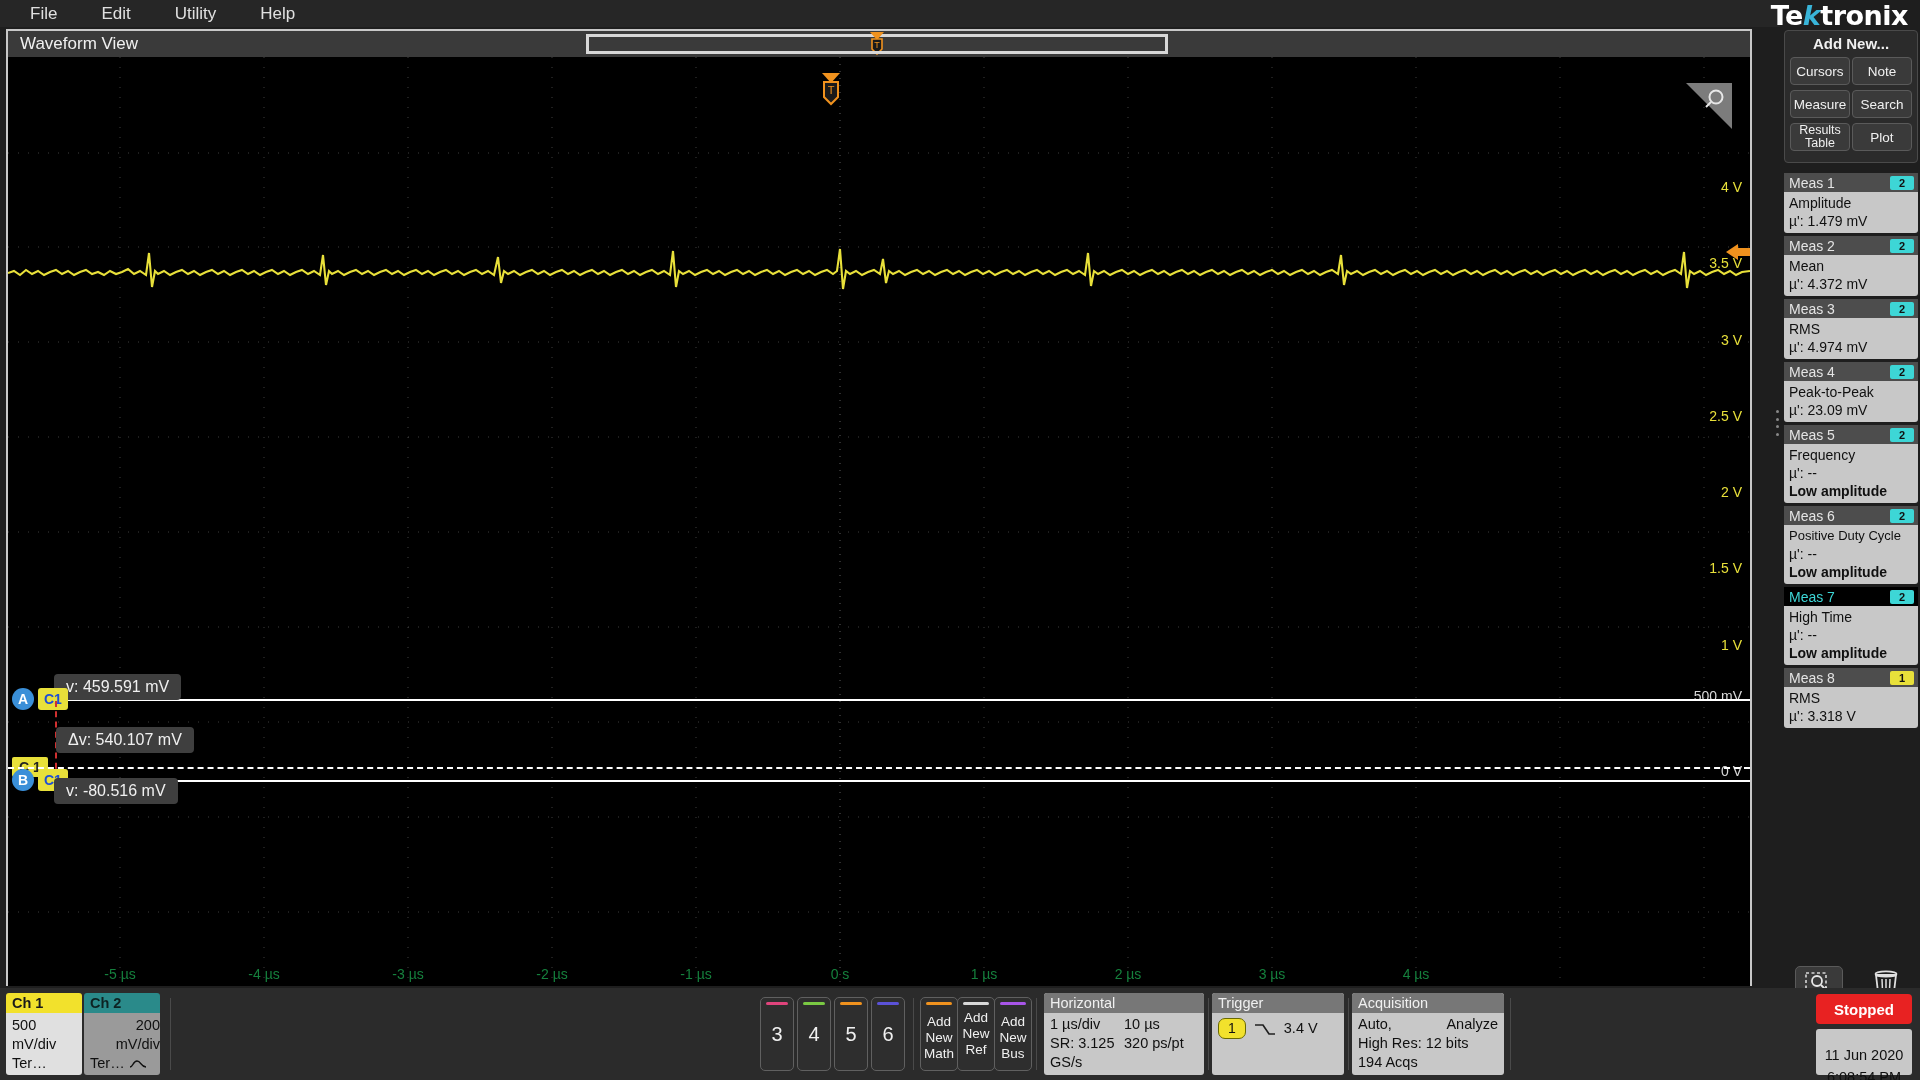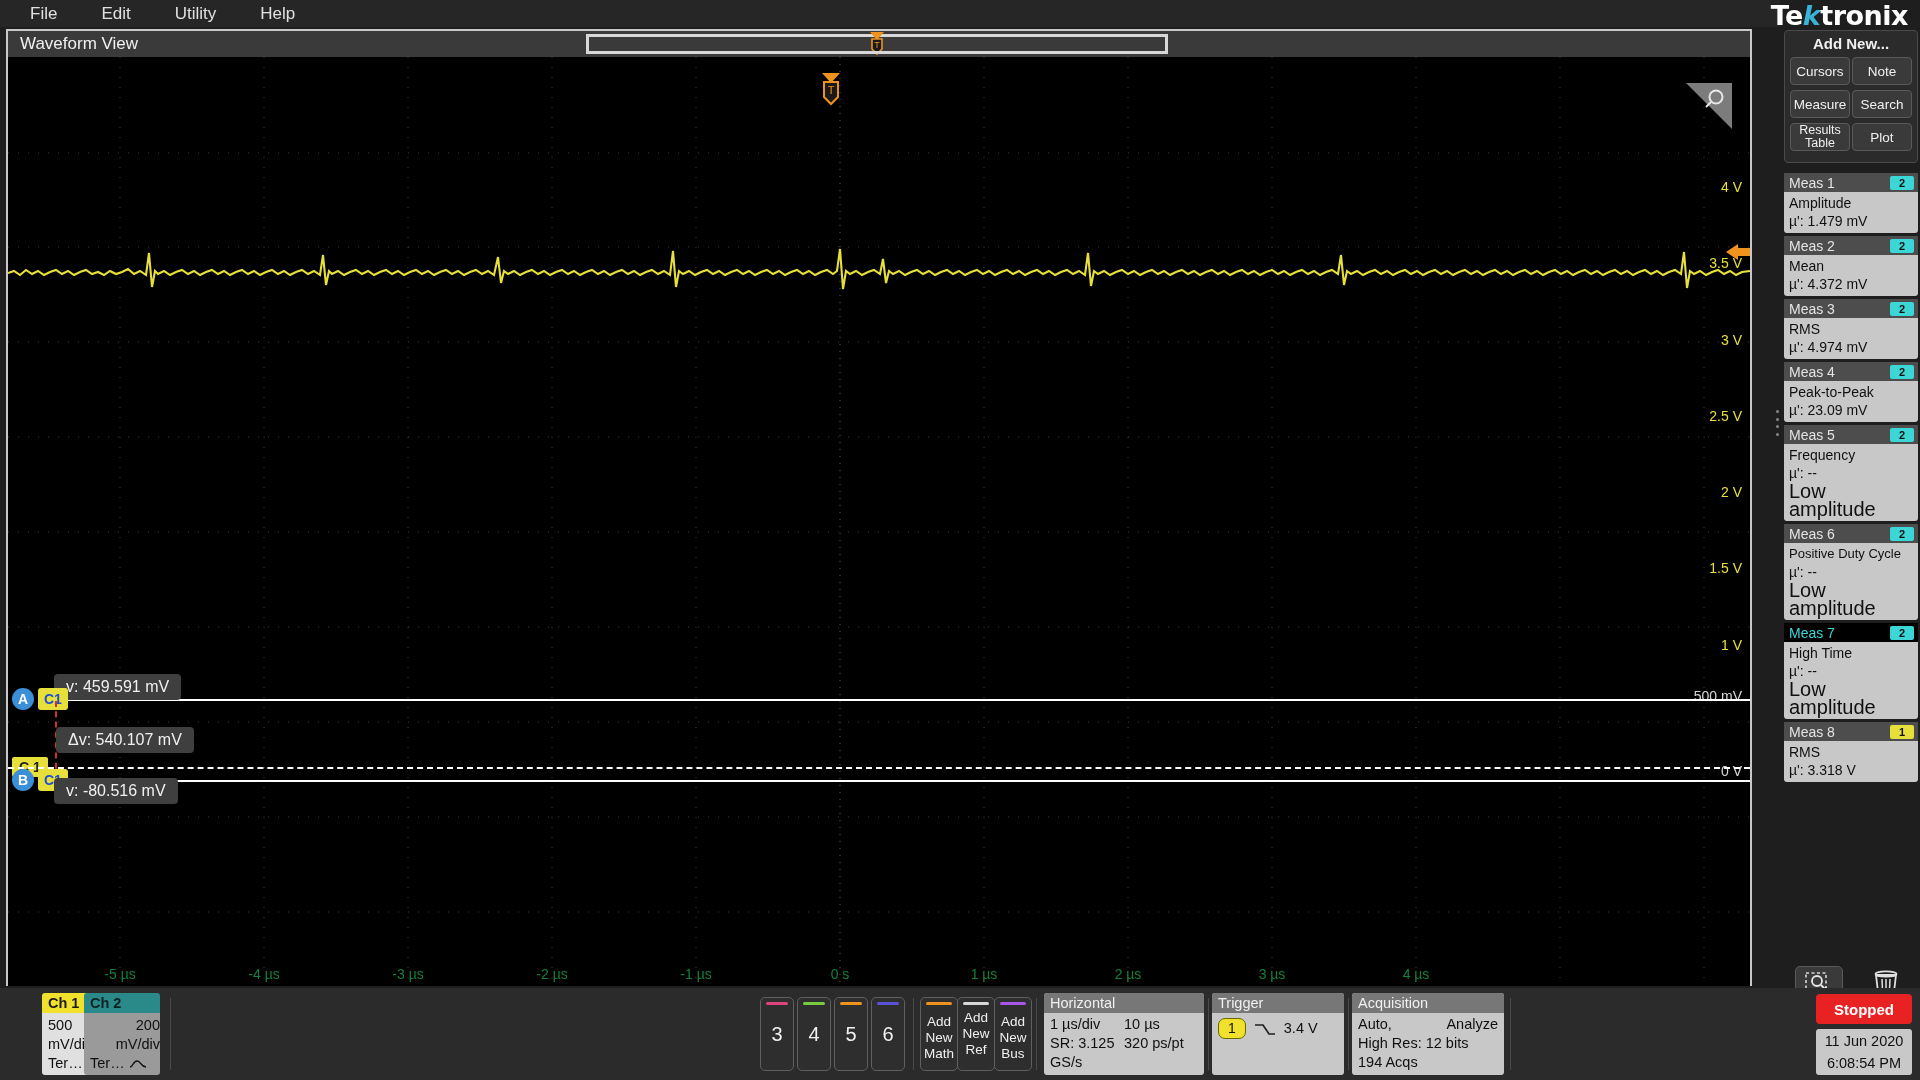--- a/index.html
+++ b/index.html
@@ -167,21 +167,21 @@
   .meas-chip {
     font-size: 11px; font-weight: bold; color: #111;
     padding: 1px 9px; border-radius: 2px; line-height: 12px;
   }
   .meas-body {
     background: #c8c8c8; color: #101010; padding: 2px 5px 3px 5px;
     border-radius: 0 0 3px 3px;
   }
   .meas-name { font-size: 14px; line-height: 18px; white-space: nowrap; }
   .meas-val  { font-size: 14px; line-height: 18px; }
-  .meas-note { font-size: 20px; font-weight: normal; line-height: 18px; }
+  .meas-note { font-size: 14px; font-weight: bold; line-height: 18px; }
 
   
   #side-tools {
     position: absolute; left: 4px; top: 930px; width: 134px; height: 46px;
     display: flex; align-items: center; justify-content: space-around;
   }
   #zoom-tool-btn {
     width: 48px; height: 34px; background: #3a3a3a; border: 1px solid #5a5a5a;
     border-radius: 5px; display: flex; align-items: center; justify-content: center;
     cursor: pointer;
@@ -252,21 +252,21 @@
   
   #status-btn {
     position: absolute; right: 8px; top: 6px; width: 96px; height: 30px;
     background: #e82222; border-radius: 4px; color: #fff;
     font-size: 15px; font-weight: bold;
     display: flex; align-items: center; justify-content: center; cursor: pointer;
   }
   #clock-box {
     position: absolute; right: 8px; top: 41px; width: 96px; height: 46px;
     background: #c8c8c8; border-radius: 3px; color: #101010;
-    font-size: 14.5px; line-height: 22px; text-align: center; padding-top: 1px;
+    font-size: 14.5px; line-height: 22px; text-align: center; padding-top: 15px;
   }
   .divider-v { position: absolute; top: 10px; width: 1px; height: 72px; background: #4a4a4a; }
 </style>
 </head>
 <body>
 
 <div id="menubar">
   <div class="menu-item">File</div>
   <div class="menu-item">Edit</div>
   <div class="menu-item">Utility</div>
@@ -558,21 +558,21 @@
         <line x1="10" y1="11" x2="10.6" y2="25" stroke="#e0e0e0" stroke-width="1.5"></line>
         <line x1="14" y1="11" x2="14" y2="25" stroke="#e0e0e0" stroke-width="1.5"></line>
         <line x1="18" y1="11" x2="17.4" y2="25" stroke="#e0e0e0" stroke-width="1.5"></line>
       </svg>
     </div>
   </div>
 </div>
 
 <div id="bottombar">
 
-  <div class="ch-badge" style="left:6px;margin-left:36px;">
+  <div class="ch-badge" style="left:6px;">
     <div class="ch-hdr" style="background:#f2e12c">
       <span>Ch 1</span>
     </div>
     <div class="ch-body" style="background:#e0e0e0">
       <div>500 mV/div</div>
       <div>Ter…</div>
       <div>350 MHz</div>
     </div>
   </div>
 

